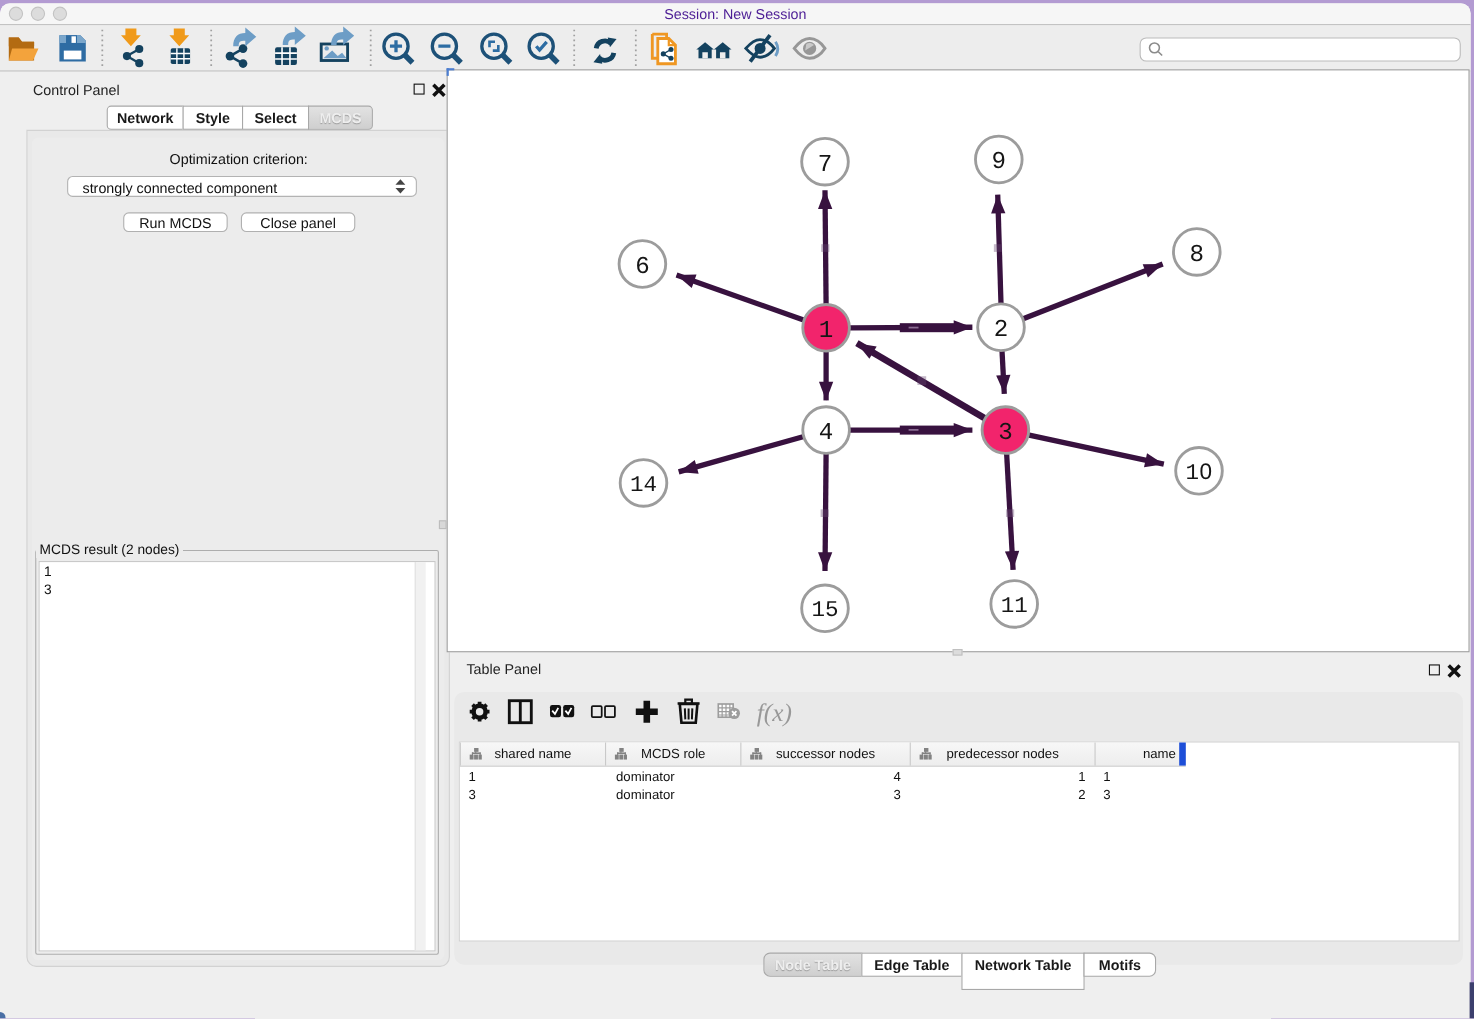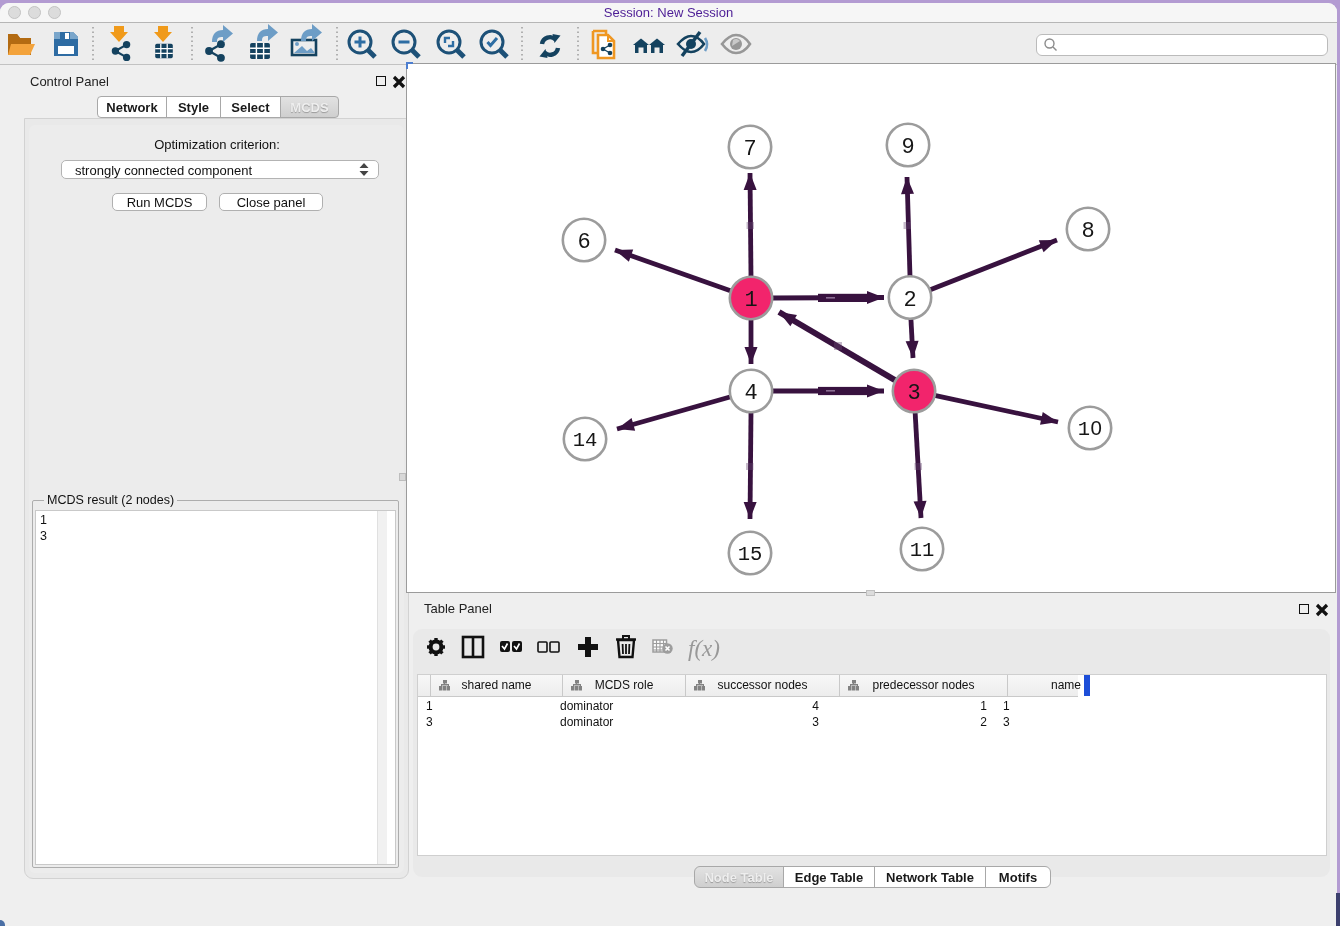--- a/index.html
+++ b/index.html
@@ -20,21 +20,21 @@
   
   .phead{font-size:13px;color:#222;}
   .floatbtn{position:absolute;width:8px;height:8px;border:1.7px solid #111;background:transparent;}
   
   .tab{position:absolute;top:0;height:22px;background:#fff;border:1px solid #a8a8a8;
        box-sizing:border-box;font-size:13px;font-weight:bold;color:#191919;text-align:center;line-height:21px;}
   .tabsel{background:linear-gradient(#e2e2e2,#cfcfcf);color:#eee;text-shadow:0 1px 1px #9a9a9a;}
   .btn{position:absolute;background:#fff;border:1px solid #b0b0b0;border-radius:5px;
        font-size:13px;color:#111;text-align:center;box-sizing:border-box;}
   .hcol{top:0;height:21px;line-height:21px;font-size:12px;color:#111;text-align:center;
-        border-left:1px solid #c9c9c9;box-sizing:border-box;margin-left:12px;}
+        border-left:1px solid #c9c9c9;box-sizing:border-box;}
   .hico{position:absolute;left:8px;top:5px;width:11px;height:10.5px;
         background:
           linear-gradient(#828282,#828282) 3.5px 0/4px 3.5px no-repeat,
           linear-gradient(#828282,#828282) 1.5px 4px/8px 1.5px no-repeat,
           linear-gradient(#828282,#828282) 5px 3px/1px 2px no-repeat,
           linear-gradient(#828282,#828282) 0 6px/3.5px 4.5px no-repeat,
           linear-gradient(#828282,#828282) 3.75px 6px/3.5px 4.5px no-repeat,
           linear-gradient(#828282,#828282) 7.5px 6px/3.5px 4.5px no-repeat,
           linear-gradient(#828282,#828282) 1.5px 4px/1px 2.5px no-repeat,
           linear-gradient(#828282,#828282) 9px 4px/1px 2.5px no-repeat;}
@@ -206,21 +206,21 @@
       <svg class="abs" width="12" height="15" viewBox="0 0 12 15" style="right:8px;top:1px;">
         <path d="M1.5 6 L6 1 L10.5 6 Z" fill="#444"></path>
           <path d="M1.5 9 L6 14 L10.5 9 Z" fill="#444"></path>
       </svg>
     </div>
     <div class="btn" style="left:96px;top:127px;width:95px;height:18px;line-height:17px;">Run MCDS</div>
     <div class="btn" style="left:203px;top:127px;width:104px;height:18px;line-height:17px;">Close panel</div>
 
     <fieldset class="abs" style="left:16px;top:427px;width:367px;height:375px;border:1px solid #adadad;
          margin:0;padding:0;box-sizing:border-box;border-radius:2px;">
-      <legend style="margin-left:11px;padding:0 3px;font-size:12.5px;color:#111;">MCDS result (2 nodes)</legend>
+      <legend style="margin-left:0;padding:0 3px;font-size:12.5px;color:#111;">MCDS result (2 nodes)</legend>
     </fieldset>
     <div class="abs" style="left:19px;top:444px;width:361px;height:355px;background:#fff;border:1px solid #c9c9c9;box-sizing:border-box;">
       <div class="abs" style="left:4px;top:1px;font-size:12.5px;color:#111;line-height:16px;">1<br>3</div>
       <div class="abs" style="right:8px;top:0;width:9px;height:353px;background:#f1f1f1;border-left:1px solid #e0e0e0;"></div>
     </div>
   </div>
   <div class="abs" style="left:399px;top:470px;width:5px;height:6px;background:#d8d8d8;border:1px solid #bdbdbd;"></div>
   <div id="netwin" class="abs" style="left:406px;top:60px;width:930px;height:530px;
        border:1px solid #9b9b9b;box-sizing:border-box;background:#fff;">
     <svg class="abs" style="left:0;top:24px;" width="928" height="504" viewBox="407 87 928 504">
@@ -379,19 +379,19 @@
         <span style="left:8px;">3</span>
           <span style="left:142px;">dominator</span>
         <span style="left:255px;width:146px;text-align:right;">3</span>
         <span style="left:409px;width:160px;text-align:right;">2</span>
         <span style="left:585px;">3</span>
       </div>
     </div>
 
     <div class="tab tabsel" style="left:292px;top:274px;width:90px;height:22px;line-height:21px;border-top-left-radius:6px;border-bottom-left-radius:6px;">Node Table</div>
     <div class="tab" style="left:381px;top:274px;width:92px;height:22px;line-height:21px;">Edge Table</div>
-    <div class="tab" style="left:472px;top:274px;width:112px;height:22px;line-height:21px;">Network Table</div>
+    <div class="tab" style="left:472px;top:274px;width:112px;height:34px;line-height:21px;">Network Table</div>
     <div class="tab" style="left:583px;top:274px;width:66px;height:22px;line-height:21px;border-top-right-radius:6px;border-bottom-right-radius:6px;">Motifs</div>
   </div>
 </div>
 <div class="abs" style="left:0;top:920px;width:5px;height:6px;background:#4a6fa5;border-top-right-radius:5px;"></div>
 <div class="abs" style="left:1336px;top:893px;width:4px;height:33px;background:#3c3f6d;"></div>
 <div class="abs" style="left:406px;top:62px;width:5px;height:5px;border-top:2px solid #4d7ed0;border-left:2px solid #4d7ed0;"></div>
 
 </body></html>

